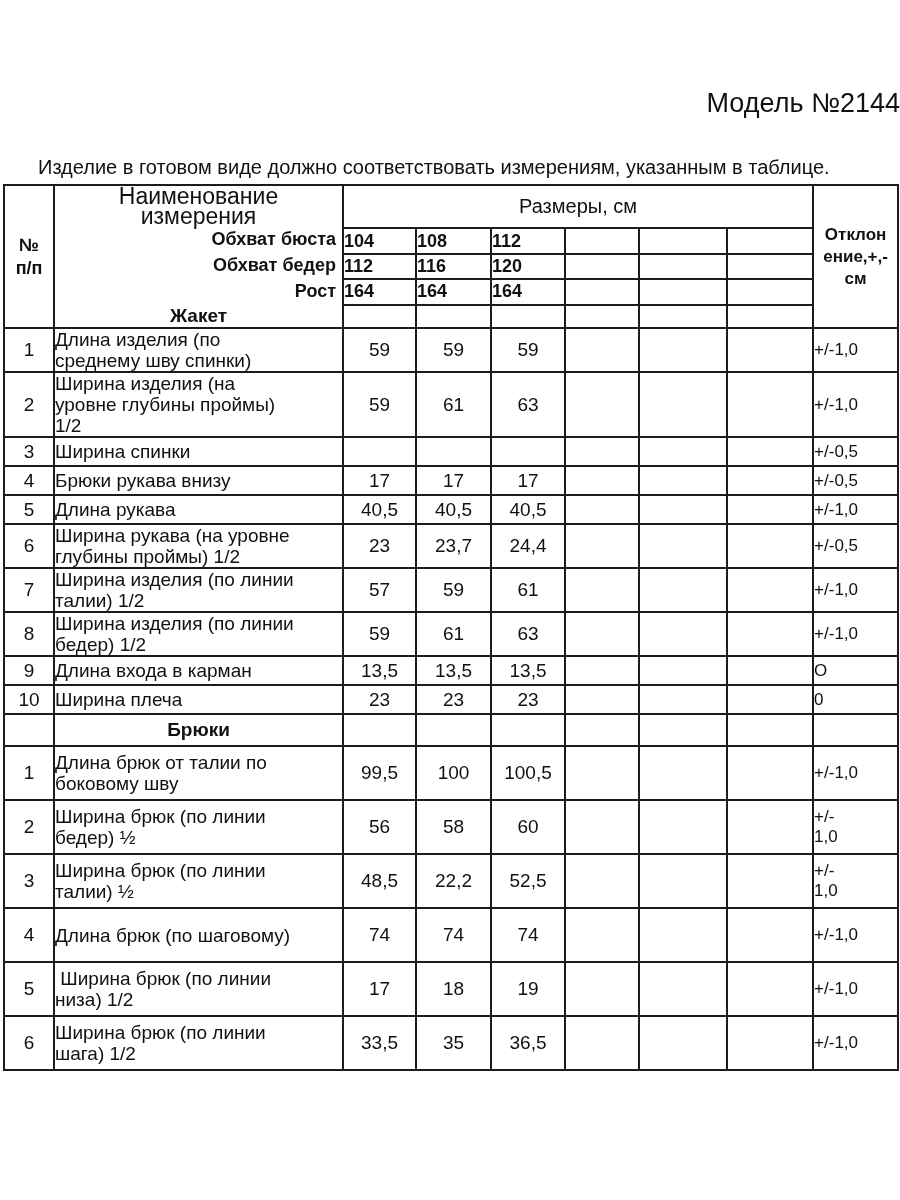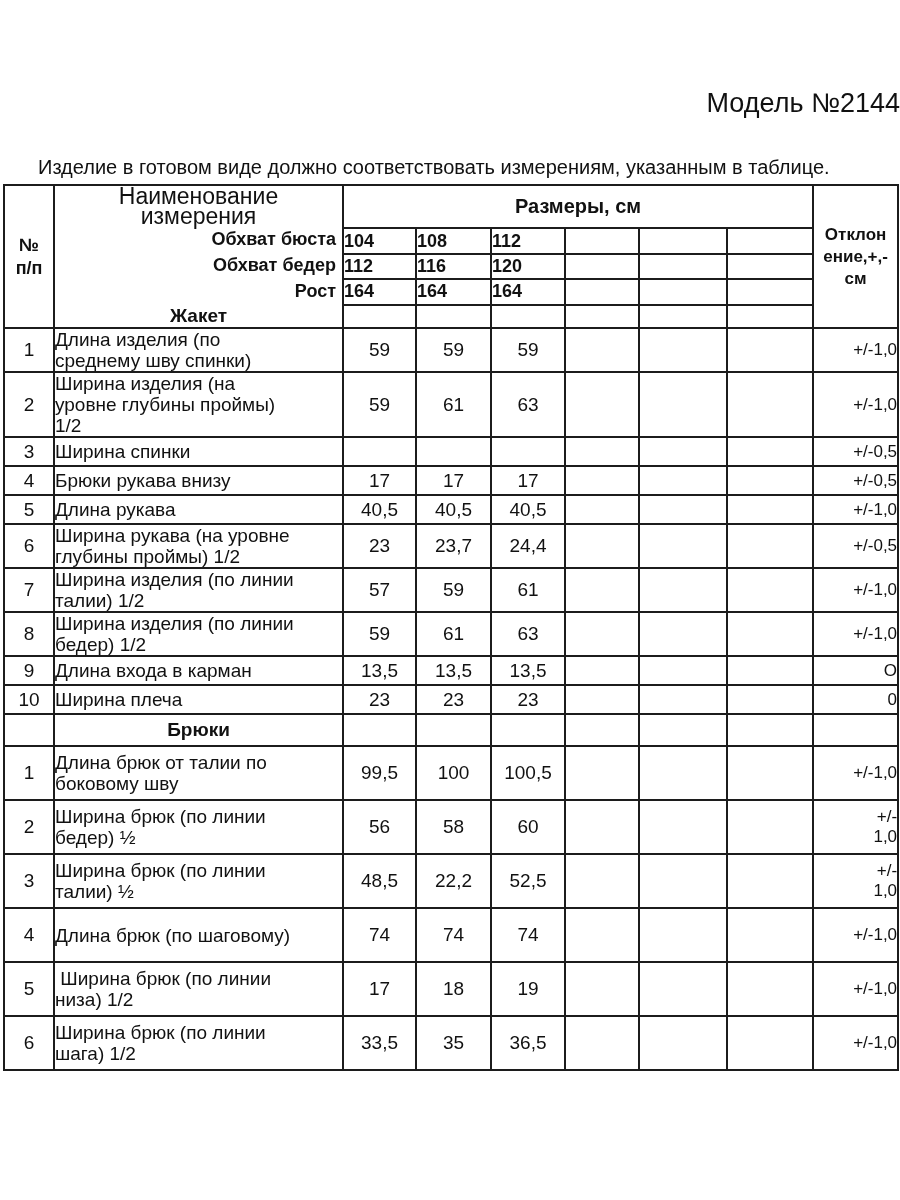--- a/index.html
+++ b/index.html
@@ -34,39 +34,39 @@
   }
   .param-label {
     height: 26px; line-height: 26px; text-align: right; padding-right: 6px;
     font-weight: bold; font-size: 18px;
   }
   .nh-section {
     height: 23px; line-height: 23px; text-align: center;
     font-weight: bold; font-size: 19px;
   }
   .sizes-head {
-    font-weight: bold; font-size: 20px; text-align: center;
+    font-weight: normal; font-size: 20px; text-align: center;
     vertical-align: middle; height: 39px;
   }
   .c-dev {
     font-weight: bold; font-size: 17px; text-align: center;
     vertical-align: middle; white-space: pre-wrap; line-height: 22px;
   }
   .size-val-head { text-align: left; font-weight: bold; font-size: 18px; height: 22px; }
   .hr-empty td { height: 20px; }
 
   
   .cell-num  { text-align: center; font-size: 19px; vertical-align: middle; }
   .cell-name {
     font-size: 19px; line-height: 21px; vertical-align: middle;
     padding: 5px 6px 5px 10px; white-space: pre-wrap;
   }
   .cell-val  { text-align: center; font-size: 19px; vertical-align: middle; }
   .cell-dev  {
-    text-align: right; font-size: 17px; vertical-align: middle;
+    text-align: left; font-size: 17px; vertical-align: middle;
     white-space: pre-wrap; line-height: 20px;
   }
   .section-row td { height: 30px; }
   .cell-section {
     font-weight: bold; font-size: 19px; text-align: center; vertical-align: middle;
   }
   .sec-0 td { height: 27px; }
   .sec-1 td { height: 44px; }
   .sec-1 .cell-name { padding-top: 4px; padding-bottom: 4px; }
 </style>

